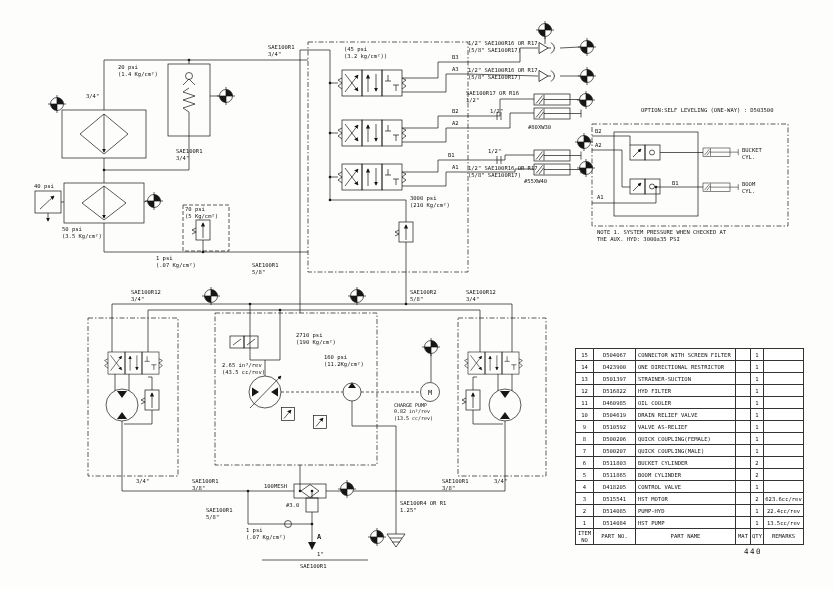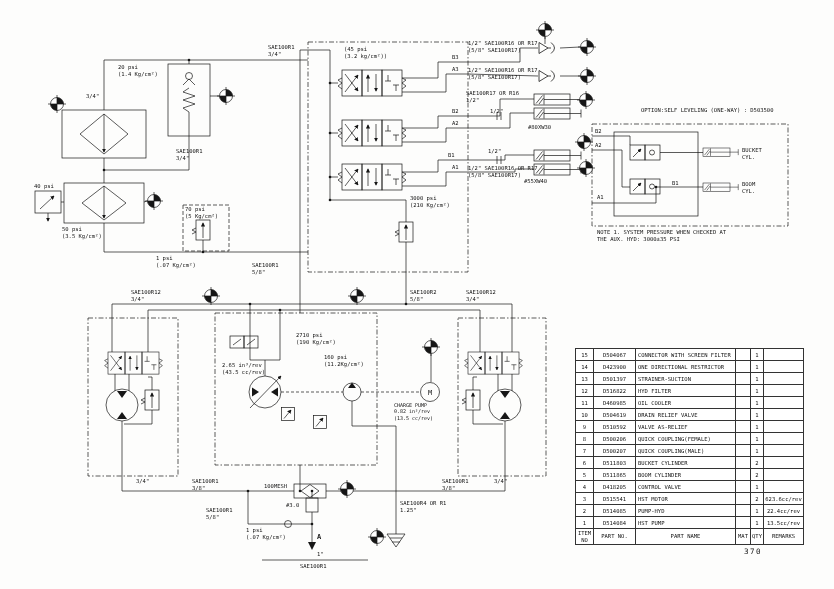--- a/index.html
+++ b/index.html
@@ -543,15 +543,15 @@
 NO</td>
           <td>PART NO.</td>
           <td>PART NAME</td>
           <td>MAT</td>
           <td>QTY</td>
           <td>REMARKS</td>
         </tr>
       </tbody>
 </table>
 
-<div class="pagenum" style="left:744px;top:547px">370</div>
+<div class="pagenum" style="left:744px;top:547px">440</div>
 
 </div>
 
 </body></html>

